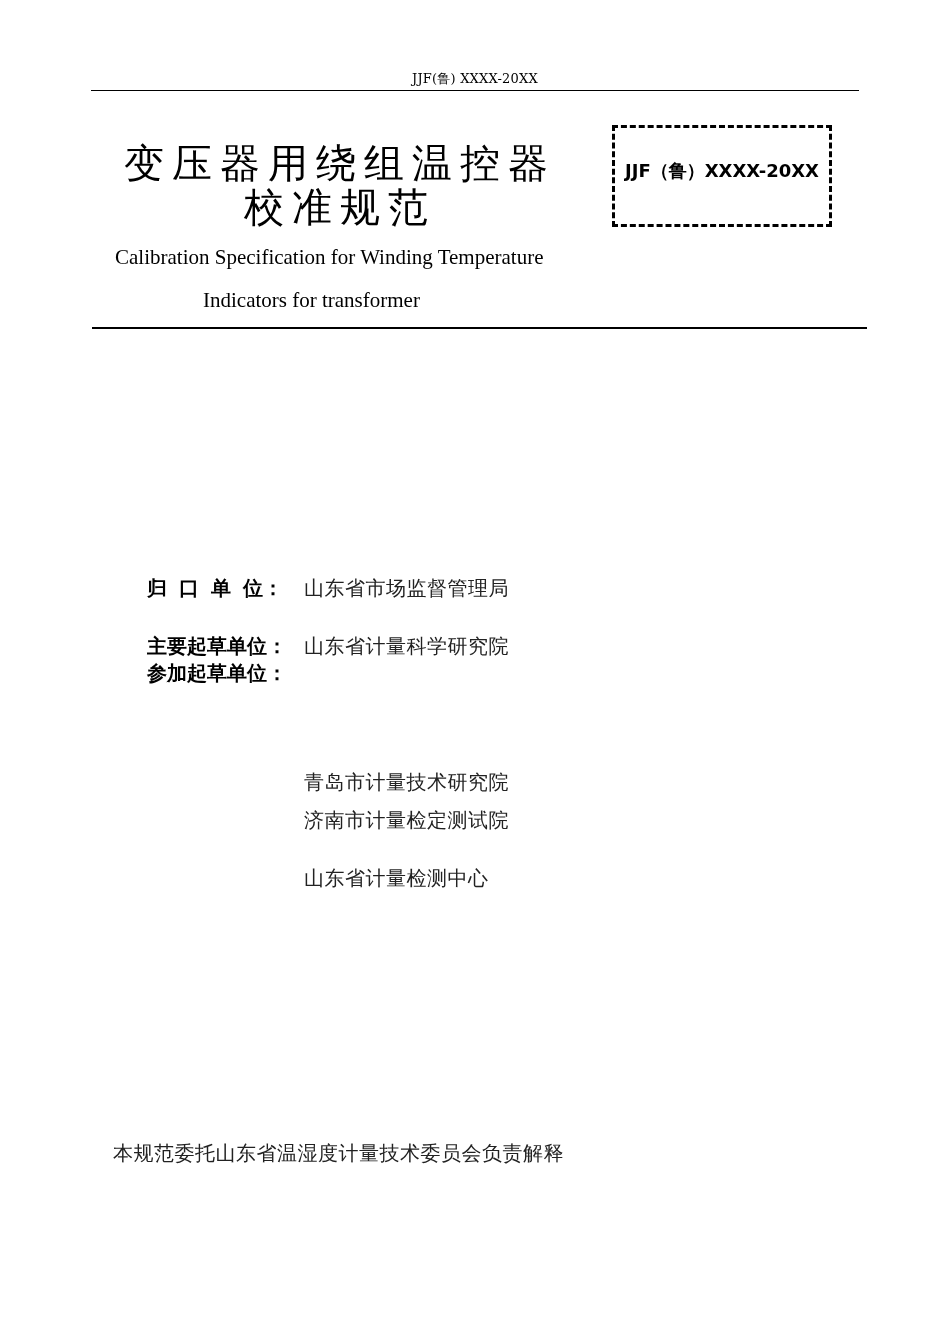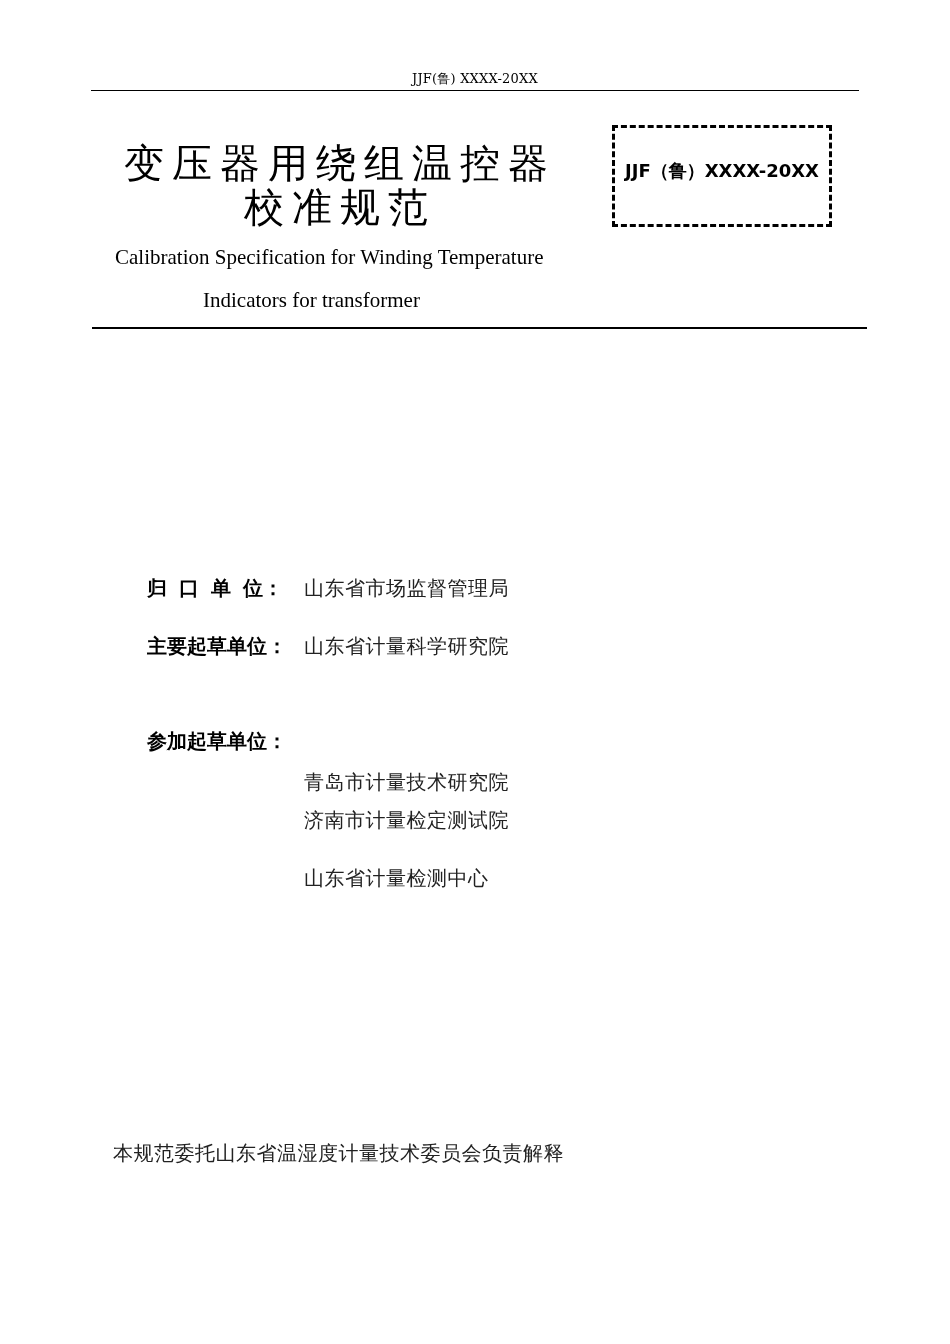--- a/index.html
+++ b/index.html
@@ -59,21 +59,21 @@
 <div class="org-row" style="top:573px;">
   <span class="org-label">归 口 单 位：</span>
   <span class="org-value">山东省市场监督管理局</span>
 </div>
 
 <div class="org-row" style="top:631px;">
   <span class="org-label">主要起草单位：</span>
   <span class="org-value">山东省计量科学研究院</span>
 </div>
 
-<div class="org-row" style="top:726px;justify-content:center;">
+<div class="org-row" style="top:658px;justify-content:center;">
   <span class="org-label">参加起草单位：</span>
 </div>
 
 <div class="org-extra" style="top:749px;margin-top:20px;">青岛市计量技术研究院</div>
 <div class="org-extra" style="top:807px;">济南市计量检定测试院</div>
 <div class="org-extra" style="top:865px;">山东省计量检测中心</div>
 
 <div class="footer-note">本规范委托山东省温湿度计量技术委员会负责解释</div>
 
 </body></html>

